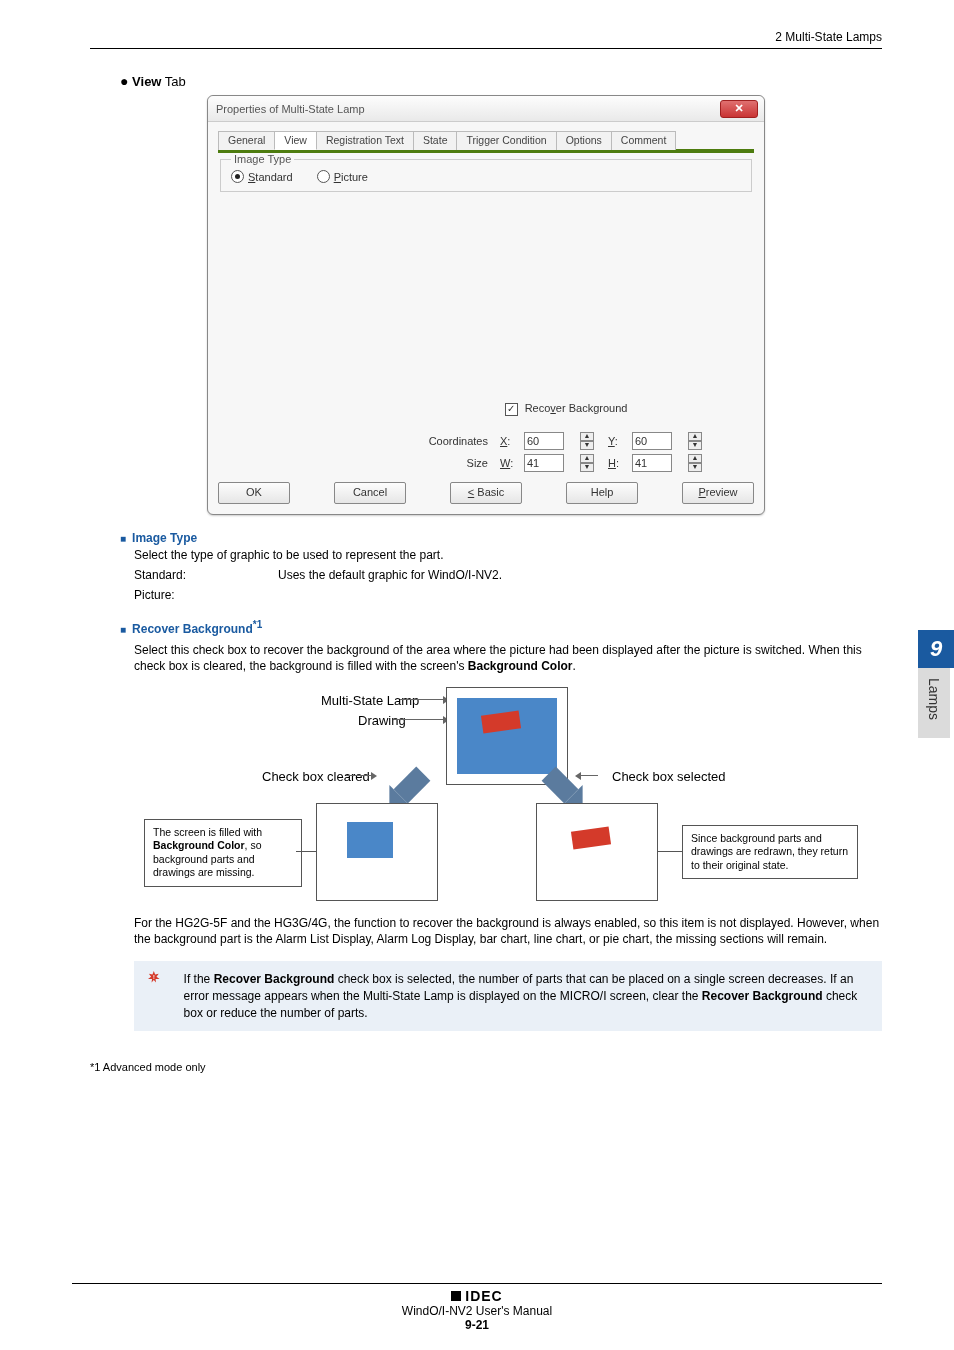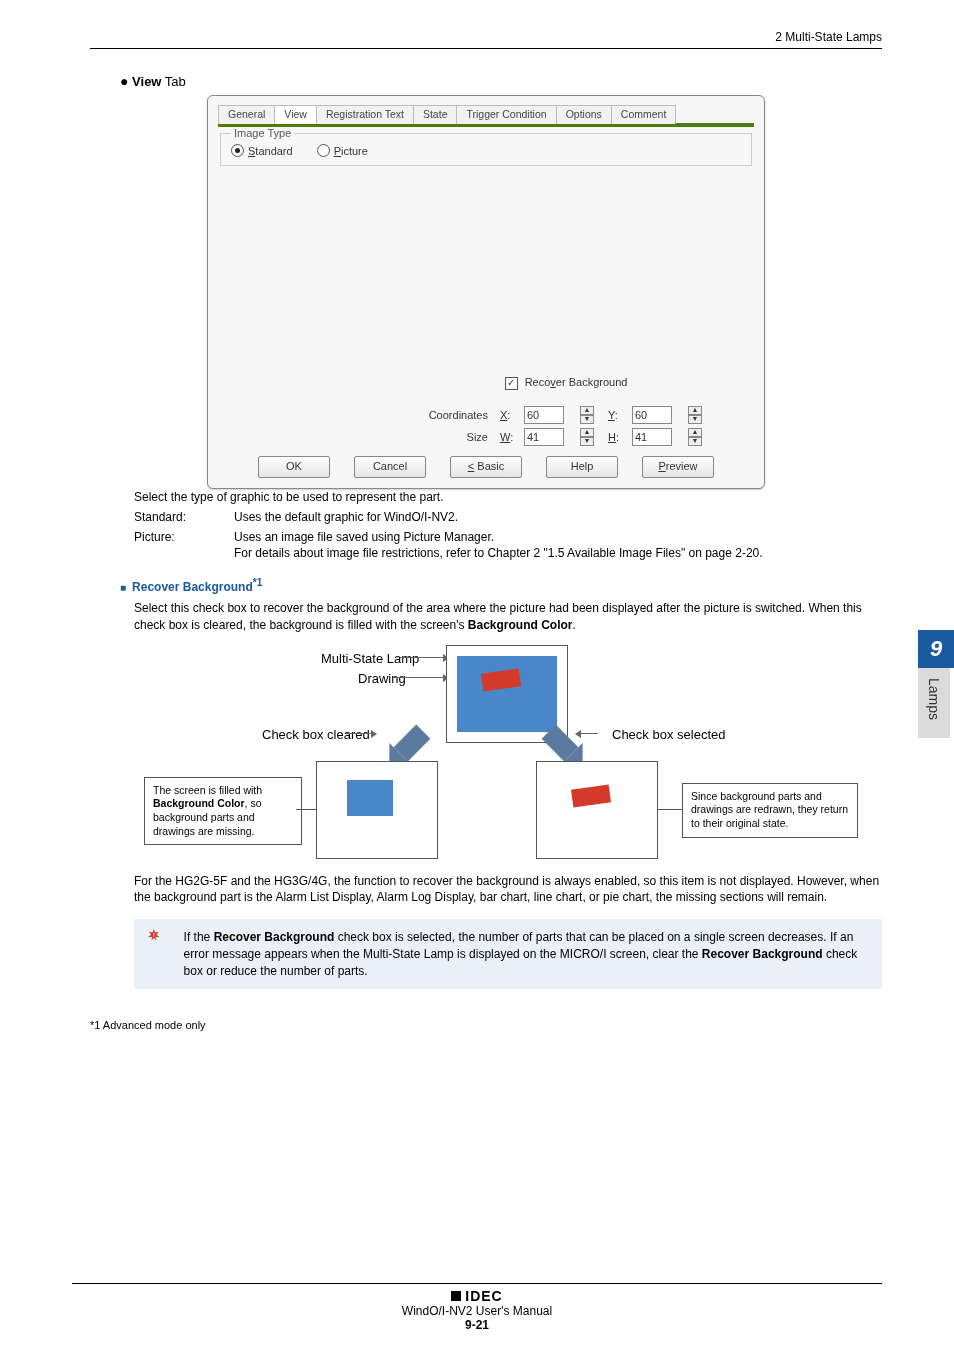--- a/index.html
+++ b/index.html
@@ -121,21 +121,21 @@
   }
   .coord-grid .lbl { text-align: right; padding-right: 10px; }
   .numinput {
     display: inline-block; width: 34px; height: 16px;
     border: 1px solid #888; background: #fff; font-size: 11px;
     padding: 0 2px; line-height:16px;
   }
   .spin { display:inline-block; width:14px; vertical-align:middle;}
   .spin div { height:7px; border:1px solid #888; background:#eee; font-size:7px; line-height:6px; text-align:center;}
   .dlg-buttons {
-    display: flex; justify-content: center; gap: 24px; margin-top: 10px;
+    display: flex; justify-content: space-between; gap: 24px; margin-top: 10px;
   }
   .dlg-buttons .btn {
     width: 70px; height: 20px; border:1px solid #888; border-radius:2px;
     background: linear-gradient(#fdfdfd,#e6e6e6);
     font-size:11px; text-align:center; line-height:18px;
   }
   
   .sidetab {
     position: absolute;
     right: 0;
@@ -161,21 +161,21 @@
   }
   
   .sect-head {
     color: #1a5aa0;
     font-weight: bold;
     font-size: 12px;
     margin: 16px 0 2px 30px;
   }
   .sq { color:#1a5aa0; font-size:10px; margin-right:6px;}
   .sect-body { margin: 0 0 0 44px; font-size: 12px; line-height: 1.35; }
-  .def-row { display: flex; margin-top: 4px; }
+  .def-row { display: flex; margin-top: 4px; gap: 44px; }
   .def-term { width: 100px; }
   .def-def { flex: 1; }
   .para { margin: 6px 0 0 44px; font-size:12px; line-height:1.35;}
   
   .diagram-wrap { margin: 18px auto 12px auto; width: 700px; position: relative; height: 210px;}
   .diag-label { font-size: 13px; position: absolute; padding-left: 10px; }
   .diag-arrow-right {
     position:absolute; height:1px; background:#666;
   }
   .diag-arrow-right::after{
@@ -225,20 +225,24 @@
 <div class="page">
   <div class="header-line">2 Multi-State Lamps</div>
 
   <div class="tab-heading">
     <span class="bullet-dot">●</span>
     <b>View</b><span> Tab</span>
   </div>
 
   <div class="dialog-wrap">
     <div class="dialog">
+      <div class="titlebar">
+        <span class="titlebar-title">Properties of Multi-State Lamp</span>
+        <div class="close-btn">✕</div>
+      </div>
       <div class="dlg-body">
         <div class="tabs">
           <div class="tab">General</div>
           <div class="tab selected">View</div>
           <div class="tab">Registration Text</div>
           <div class="tab">State</div>
           <div class="tab">Trigger Condition</div>
           <div class="tab">Options</div>
           <div class="tab">Comment</div>
         </div>
@@ -307,30 +311,29 @@
         </div>
       </div>
     </div>
   </div>
 
   <div class="sidetab">
     <div class="sidetab-num">9</div>
     <div class="sidetab-text">Lamps</div>
   </div>
 
+  <div class="sect-head"><span class="sq">■</span><span>Image Type</span></div>
   <div class="sect-body">Select the type of graphic to be used to represent the part.</div>
   <div class="sect-body">
     <div class="def-row">
       <div class="def-term">Standard:</div>
       <div class="def-def">Uses the default graphic for WindO/I-NV2.</div>
     </div>
     <div class="def-row">
       <div class="def-term">Picture:</div>
-      <div class="def-def" style="white-space:pre-line;">Uses an image file saved using Picture Manager.
-For details about image file restrictions, refer to Chapter 2 "1.5 Available Image Files" on page 2-20.</div>
     </div>
   </div>
 
   <div class="sect-head"><span class="sq">■</span><span>Recover Background</span><sup>*1</sup></div>
   <div class="para">
     <span>Select this check box to recover the background of the area where the picture had been displayed after the picture is switched. When this check box is cleared, the background is filled with the screen's </span><b>Background Color</b><span>.</span>
   </div>
 
   <div class="diagram-wrap">
     <div class="diag-label" style="top:0; left:175px;">Multi-State Lamp</div>

